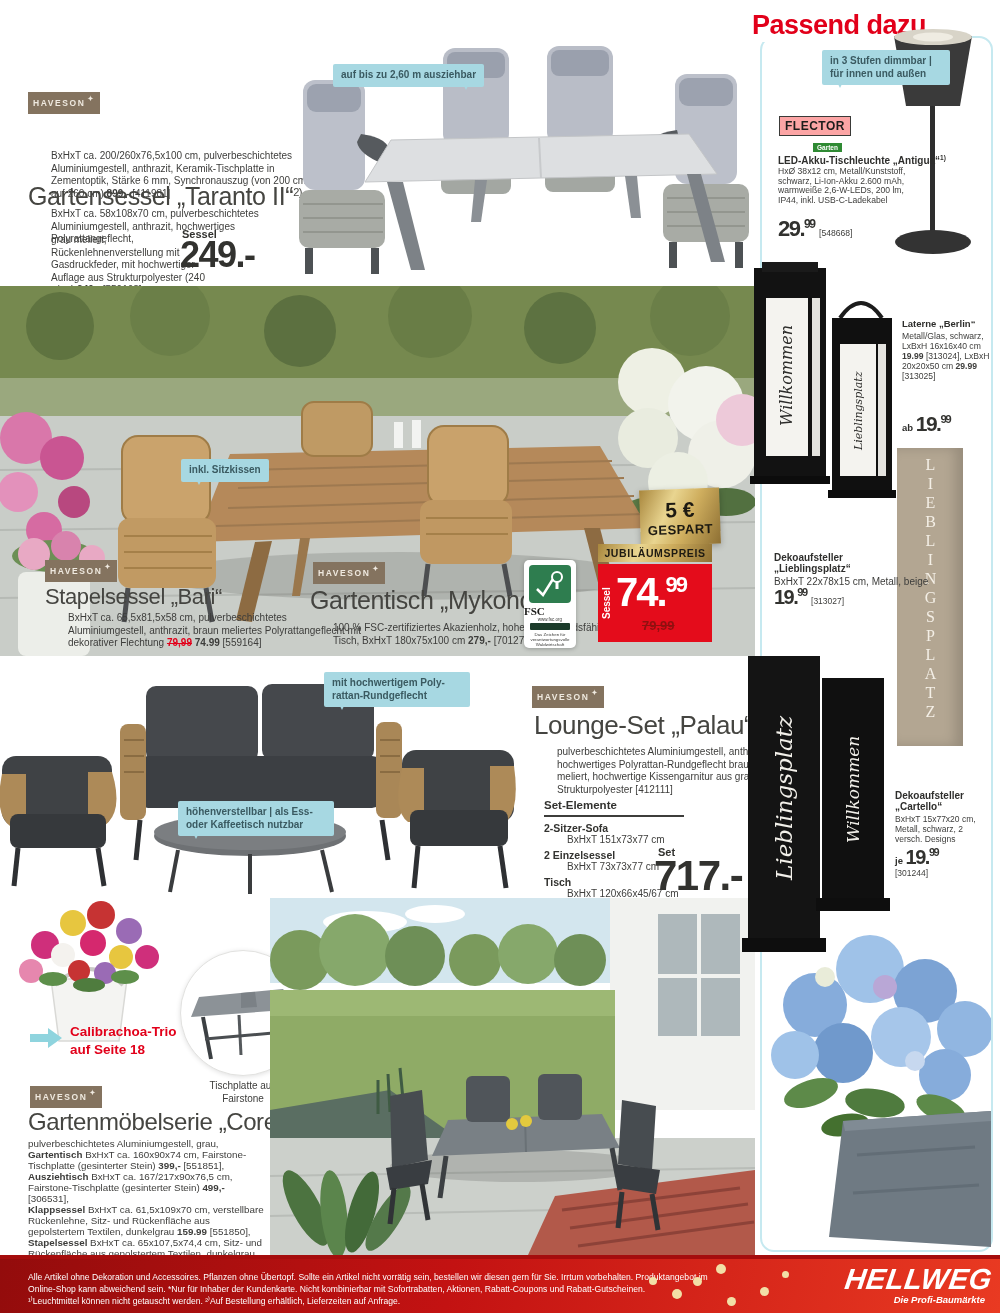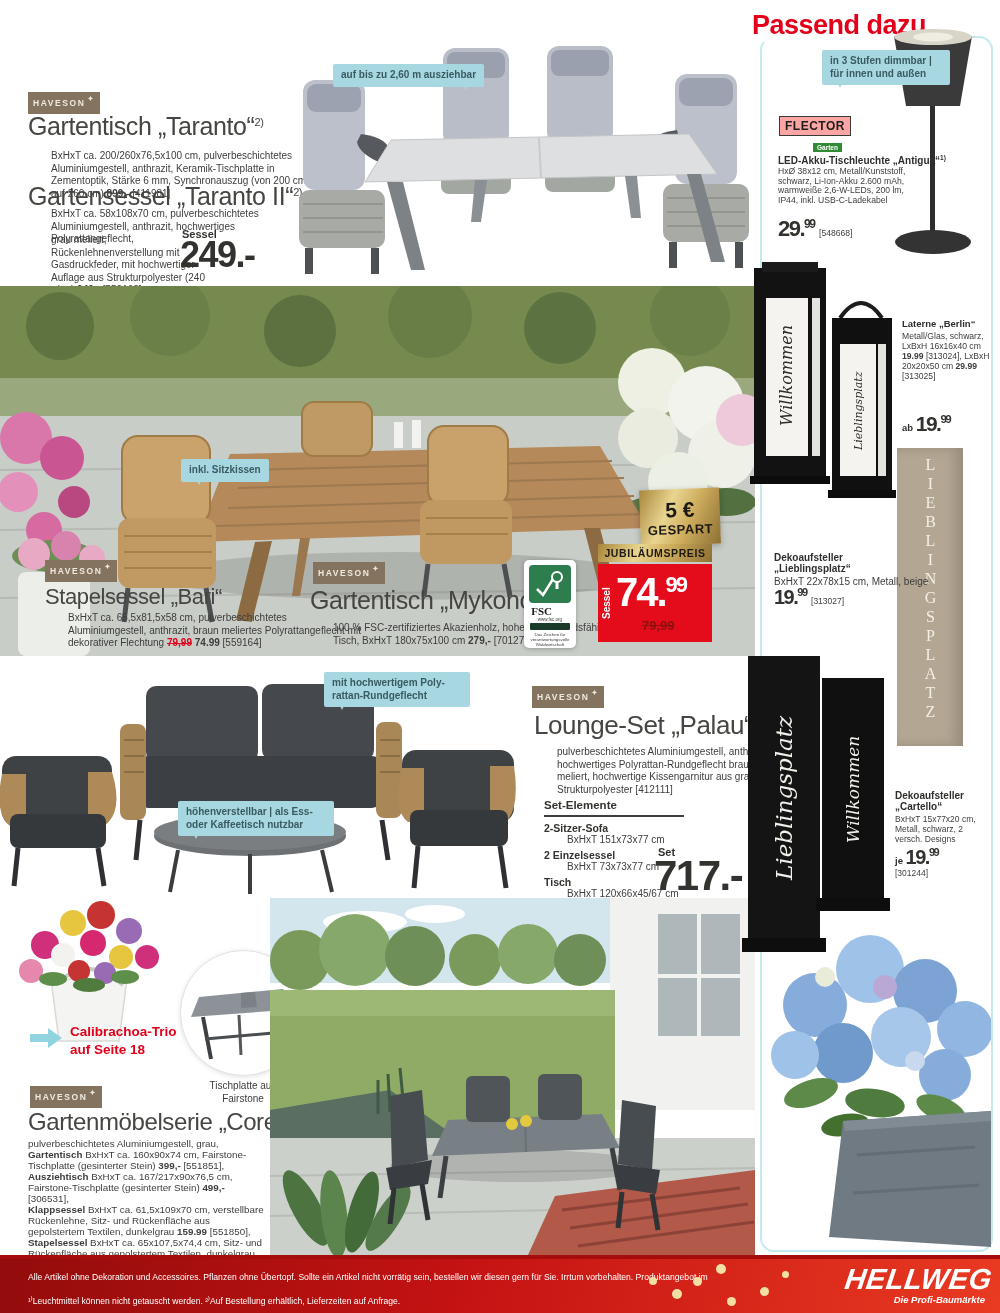--- a/index.html
+++ b/index.html
@@ -36,23 +36,20 @@
 </style>
 </head>
 <body>
 
 <div class="page">
 
   <div class="abs hav" style="left:28px;top:92px;">
     <span>HAVESON</span>
       <span class="mk">✦</span>
   </div>
-  <div class="abs title" style="left:28px;top:112px;">
-    <span>Gartentisch „Taranto“</span><sup>2)</sup>
-  </div>
   <div class="abs small" style="left:28px;top:150px;width:258px;">
     <span>BxHxT ca. 200/260x76,5x100 cm, pulverbeschichtetes Aluminiumgestell, anthrazit, Keramik-Tischplatte in Zementoptik, Stärke 6 mm, Synchronauszug (von 200 cm auf 260 cm) </span><span class="b">899,-</span><span> [411981]</span>
   </div>
 
   <div class="abs title" style="left:28px;top:182px;">
     <span>Gartensessel „Taranto II“</span><sup>2)</sup>
   </div>
   <div class="abs small" style="left:28px;top:208px;width:258px;">BxHxT ca. 58x108x70 cm, pulverbeschichtetes Aluminiumgestell, anthrazit, hochwertiges Polyrattangeflecht,</div>
   <div class="abs small" style="left:28px;top:234px;width:168px;">
     <span>grau meliert, Rückenlehnenverstellung mit Gasdruckfeder, mit hochwertiger Auflage aus Strukturpolyester (240 g/m²) </span><span class="b">249,-</span><span> [559168]</span>
@@ -208,21 +205,21 @@
   </div>
 
   <div class="abs" style="left:524px;top:560px;width:52px;height:88px;background:#ffffff;border-radius:5px;box-shadow:0 1px 4px rgba(0,0,0,0.25);">
     <div class="abs" style="left:5px;top:5px;width:42px;height:38px;background:#2e7d4f;border-radius:4px;">
       <svg width="42" height="38" viewBox="0 0 42 38">
           <path d="M8 24 L14 30 L24 14" stroke="#ffffff" stroke-width="2.5" fill="none"></path>
           <circle cx="28" cy="12" r="5" fill="none" stroke="#ffffff" stroke-width="2"></circle>
           <rect x="26.5" y="16" width="3" height="8" fill="#ffffff"></rect>
         </svg>
     </div>
-    <div class="abs" style="left:0;top:45px;width:28px;text-align:right;font-family:'Liberation Serif',serif;font-size:11px;font-weight:700;color:#1c1c1a;">FSC</div>
+    <div class="abs" style="left:0;top:45px;width:28px;text-align:left;font-family:'Liberation Serif',serif;font-size:11px;font-weight:700;color:#1c1c1a;">FSC</div>
     <div class="abs" style="left:0;top:57px;width:52px;text-align:center;font-size:4.5px;color:#3a3a38;">www.fsc.org</div>
     <div class="abs" style="left:6px;top:63px;width:40px;height:7px;background:#1b3b2a;border-radius:1px;"></div>
     <div class="abs" style="left:2px;top:72px;width:48px;text-align:center;font-size:4.4px;line-height:5px;color:#3a3a38;">Das Zeichen für verantwortungsvolle Waldwirtschaft</div>
   </div>
 
   <div class="abs gold" style="left:598px;top:544px;width:114px;height:18px;display:flex;align-items:center;justify-content:center;font-size:10.5px;font-weight:800;letter-spacing:0.6px;">JUBILÄUMSPREIS</div>
   <div class="abs redbox" style="left:598px;top:564px;width:114px;height:78px;">
     <div class="abs" style="left:2px;top:8px;width:14px;height:62px;color:#ffffff;font-size:10px;font-weight:700;">
       <div class="vscript" style="font-family:'Liberation Sans',sans-serif;font-style:normal;line-height:14px;">Sessel</div>
     </div>
@@ -518,20 +515,21 @@
     <g>
       <polygon points="78,196 226,186 226,322 64,312" fill="#6f7a83"></polygon>
       <polygon points="78,196 226,186 226,196 80,206" fill="#808b94"></polygon>
       <line x1="92" y1="230" x2="210" y2="222" stroke="#626d76" stroke-width="3"></line>
         <line x1="88" y1="268" x2="214" y2="260" stroke="#626d76" stroke-width="3"></line>
     </g>
   </svg>
 
   <div class="abs footer" style="left:0;top:1255px;width:1000px;height:58px;">
     <div class="abs fline" style="left:28px;top:12px;">Alle Artikel ohne Dekoration und Accessoires. Pflanzen ohne Übertopf. Sollte ein Artikel nicht vorrätig sein, bestellen wir diesen gern für Sie. Irrtum vorbehalten. Produktangebot im</div>
+    <div class="abs fline" style="left:28px;top:24px;">Online-Shop kann abweichend sein.     *Nur für Inhaber der Kundenkarte. Nicht kombinierbar mit Sofortrabatten, Aktionen, Rabatt-Coupons und Rabatt-Gutscheinen.</div>
     <div class="abs fline" style="left:28px;top:36px;">¹⁾Leuchtmittel können nicht getauscht werden.     ²⁾Auf Bestellung erhältlich, Lieferzeiten auf Anfrage.</div>
     <div class="abs dot" style="left:649px;top:18px;width:8px;height:8px;"></div>
     <div class="abs dot" style="left:672px;top:30px;width:10px;height:10px;"></div>
     <div class="abs dot" style="left:693px;top:18px;width:9px;height:9px;"></div>
     <div class="abs dot" style="left:716px;top:5px;width:10px;height:10px;"></div>
     <div class="abs dot" style="left:727px;top:38px;width:9px;height:9px;"></div>
     <div class="abs dot" style="left:760px;top:28px;width:9px;height:9px;"></div>
     <div class="abs dot" style="left:782px;top:12px;width:7px;height:7px;"></div>
     <div class="abs" style="left:845px;top:4px;width:140px;text-align:right;transform:skewX(-8deg);font-style:italic;font-weight:900;font-size:29px;color:#ffffff;letter-spacing:0.5px;">HELLWEG</div>
     <div class="abs" style="left:845px;top:35px;width:140px;text-align:right;font-style:italic;font-weight:700;font-size:9.5px;color:#ffffff;">Die Profi-Baumärkte</div>

